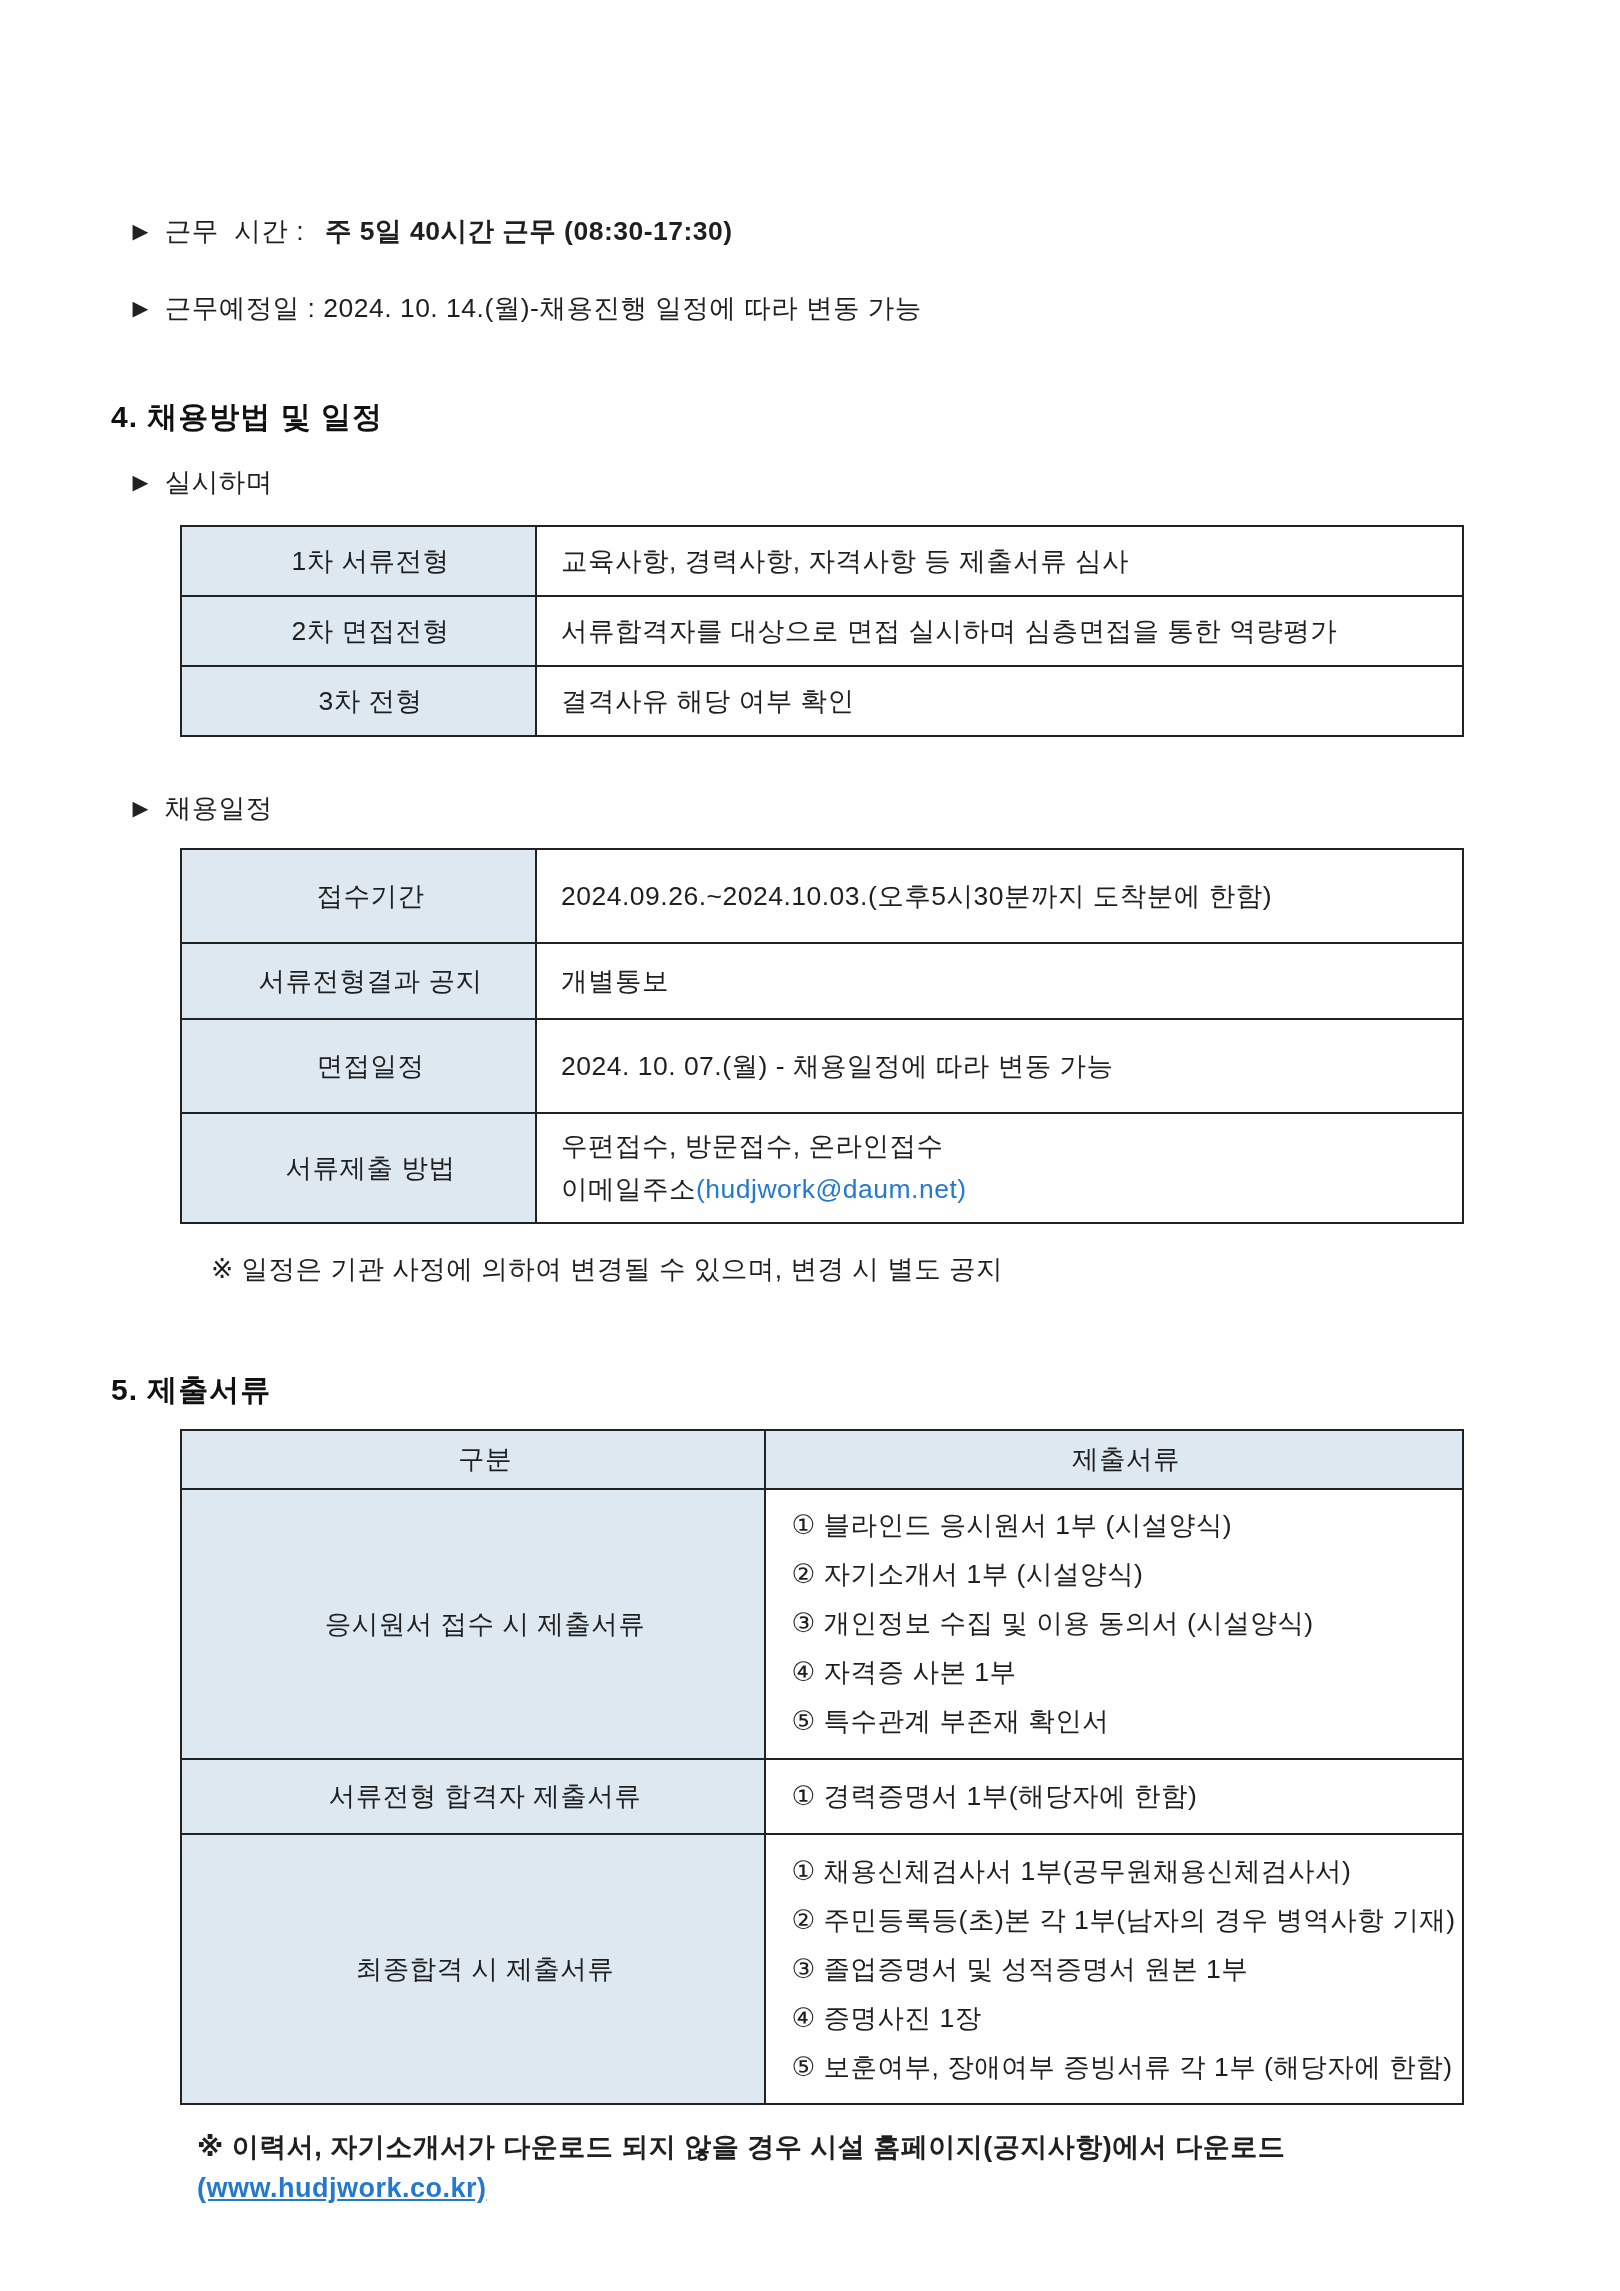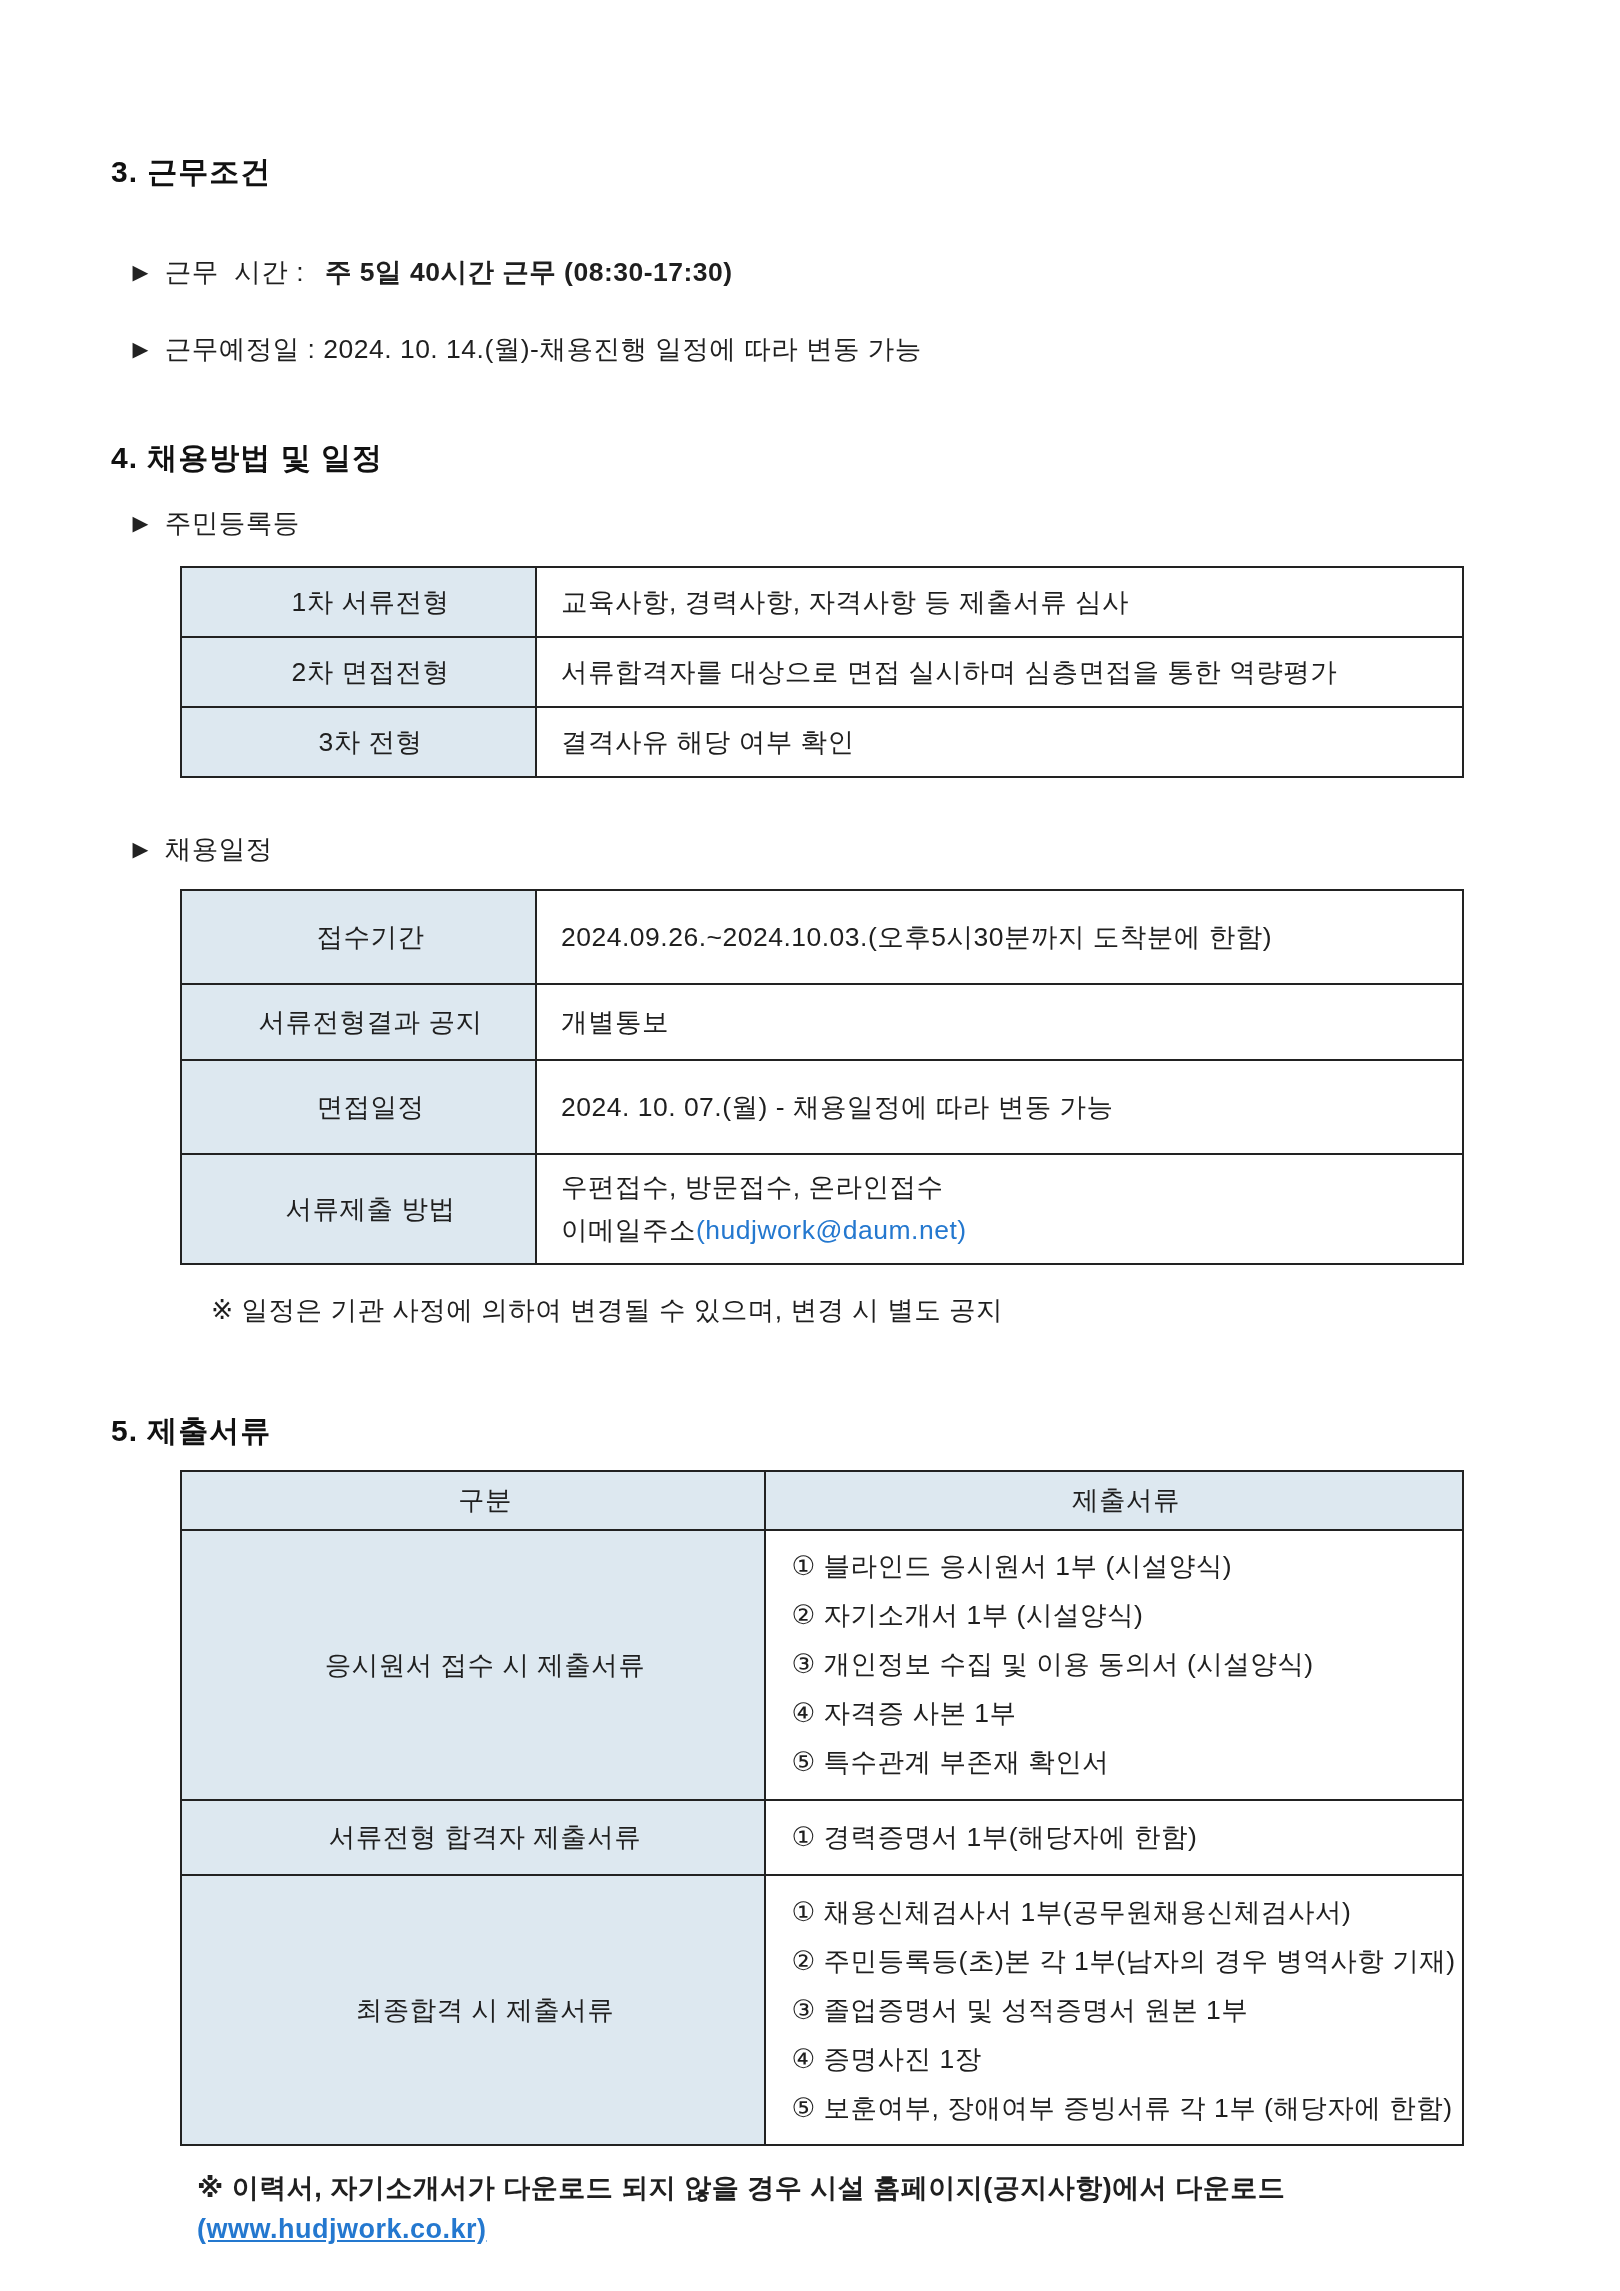--- a/index.html
+++ b/index.html
@@ -57,38 +57,37 @@
   .mt-h5 { margin-top:83px; }
   .mt-t3 { margin-top:17.6px; }
   .mt-note2 { margin-top:21.6px; }
 </style>
 </head>
 <body>
 
 <div class="page">
   <div class="content">
 
-    <h2 class="sec">3. 근무조건</h2>
 
     <div class="bullet-line mt-b1">
       <span class="tri">▶</span>
       <span class="pre">근무  시간 : </span>
       <span class="bold">주 5일 40시간 근무 (08:30-17:30)</span>
     </div>
 
     <div class="bullet-line mt-b2">
       <span class="tri">▶</span>
       <span>근무예정일 : 2024. 10. 14.(월)-채용진행 일정에 따라 변동 가능</span>
     </div>
 
     <h2 class="sec mt-h4">4. 채용방법 및 일정</h2>
 
     <div class="bullet-line mt-sub">
       <span class="tri">▶</span>
-      <span>주민등록등</span>
+      <span>실시하며</span>
     </div>
 
     <table class="doc t12 t1 mt-t1">
       <tbody>
         <tr>
           <td class="lbl">1차 서류전형</td>
           <td class="desc">교육사항, 경력사항, 자격사항 등 제출서류 심사</td>
         </tr>
         <tr>
           <td class="lbl">2차 면접전형</td>

